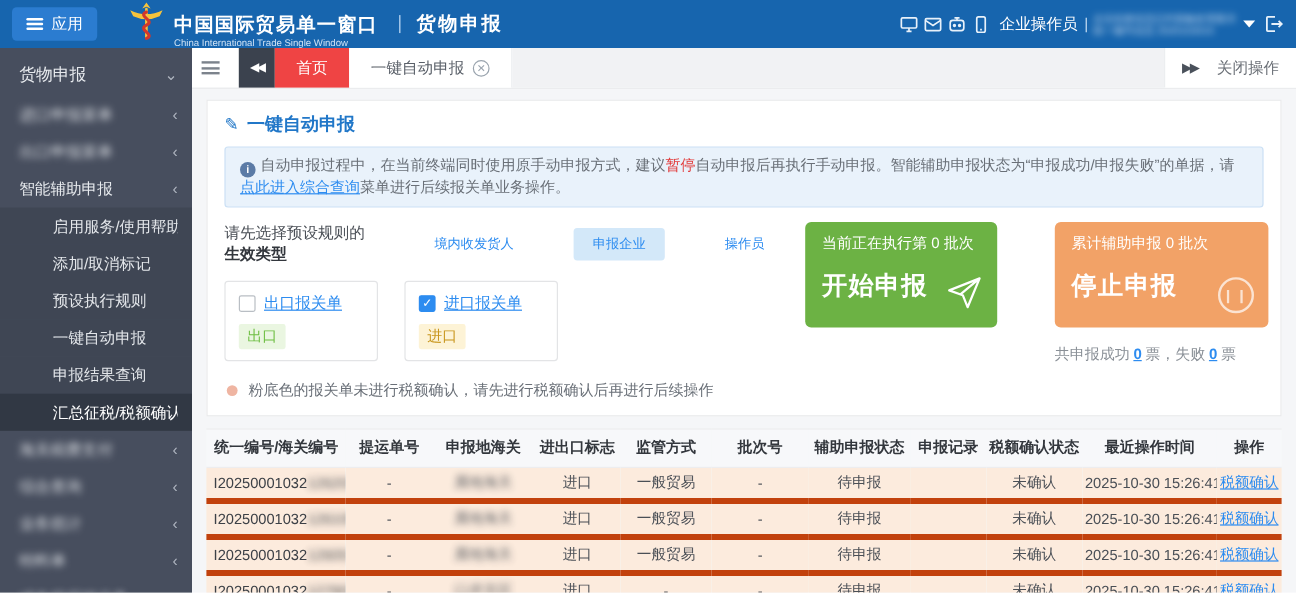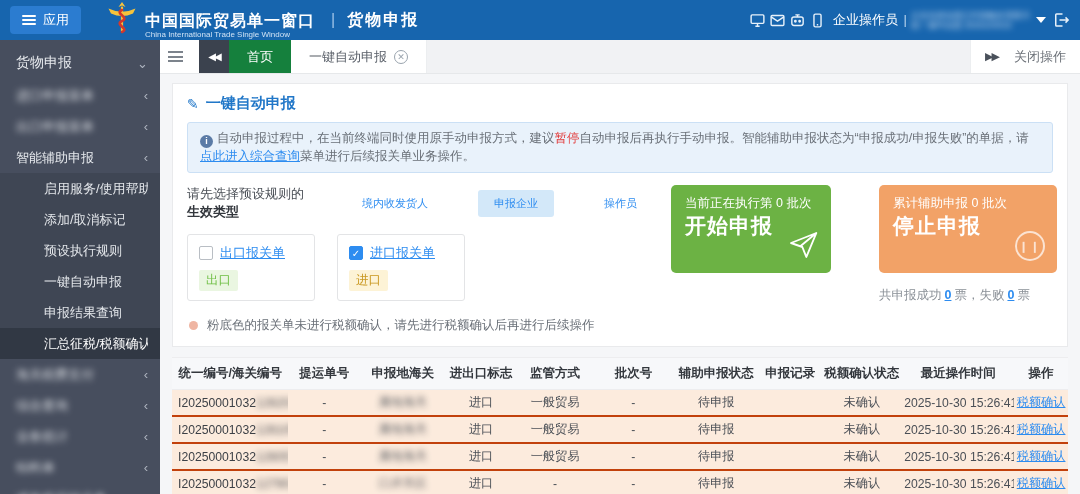--- a/index.html
+++ b/index.html
@@ -45,21 +45,21 @@
   .content { flex:1; display:flex; flex-direction:column; min-width:0; background:#f5f6f8; }
 
   
   .tabbar { height:34px; background:#fff; display:flex; align-items:stretch; flex:0 0 34px; border-bottom:1px solid #e6e8ea; }
   .tab-burger { align-self:center; margin:0 10px 0 8px; width:15px; height:11px;
     display:flex; flex-direction:column; justify-content:space-between; cursor:pointer; }
   .tab-burger i { height:2px; background:#7c838c; }
   .tab-coll { width:30px; background:#3b424e; color:#fff; display:flex; align-items:center;
     justify-content:center; font-size:10px; letter-spacing:-2px; cursor:pointer; margin-left:6px; }
   .tab { padding:0 18px; display:flex; align-items:center; font-size:13px; cursor:pointer; gap:7px; }
-  .tab.home { background:#15803d; color:#fff; }
+  .tab.home { background:#ef4444; color:#fff; }
   .tab.current { background:#fff; color:#5a6069; border-right:1px solid #eceef0; }
   .tab-close { width:14px; height:14px; border-radius:50%; border:1px solid #9aa4ae; color:#9aa4ae;
     font-size:9px; line-height:12px; text-align:center; cursor:pointer; }
   .tab-fill { flex:1; background:#f1f2f4; }
   .tab-right { display:flex; align-items:center; background:#fff; padding:0 14px; gap:16px; border-left:1px solid #eceef0; }
   .fwd { color:#4a515b; font-size:11px; letter-spacing:-2px; cursor:pointer; }
   .close-ops { font-size:13px; color:#6b7077; cursor:pointer; white-space:nowrap; }
 
   
   .page { flex:1; overflow:hidden; padding:9px 12px 0 12px; }
@@ -94,37 +94,37 @@
   .tag-export { background:#eaf6e1; color:#6fbf44; }
   .tag-import { background:#fdf3d6; color:#c9971f; }
 
   .note-line { margin-top:16px; font-size:12.5px; color:#6a7078; display:flex; align-items:center; }
   .note-dot { width:9px; height:9px; border-radius:50%; background:#efb5a2; margin:0 9px 0 2px; flex:0 0 9px; }
 
   .action-col { width:190px; flex:0 0 190px; }
   .action-col.right { width:178px; flex:0 0 178px; margin-right:-4px; }
   .big-card { height:88px; border-radius:5px; color:#fff; padding:10px 14px; position:relative; cursor:pointer; }
   .big-card .cap { font-size:12.5px; }
-  .big-card .big { font-size:21px; font-weight:bold; letter-spacing:1px; }
+  .big-card .big { font-size:21px; font-weight:bold; margin-top:12px; letter-spacing:1px; }
   .big-card.start { background:#6cb244; width:160px; }
   .big-card.stop  { background:#f2a267; width:100%; }
   .plane { position:absolute; right:10px; bottom:8px; }
   .pause-ic { position:absolute; right:12px; bottom:12px; width:30px; height:30px; border:2px solid #fbe3d2;
     border-radius:50%; color:#fbe3d2; display:flex; align-items:center; justify-content:center;
     font-size:11px; font-weight:bold; letter-spacing:2px; }
   .stats { margin-top:14px; font-size:12.5px; color:#8a9097; white-space:nowrap; }
   .stats .zero { color:#2d8cf0; font-weight:bold; text-decoration:underline; cursor:pointer; margin:0 3px; }
 
   
   .tbl-wrap { margin-top:10px; }
   table { width:100%; border-collapse:collapse; table-layout:fixed; }
   thead th { background:#f7f8fa; font-size:12.5px; font-weight:bold; color:#33373d;
     padding:7px 2px; border:1px solid #ededef; border-left:none; border-right:none; white-space:nowrap; }
   tbody td { background:#fcebdd; font-size:12.2px; color:#4a4f56; padding:4px 2px; height:23px;
-    text-align:center; border-bottom:2px solid #c2410c; white-space:nowrap; overflow:hidden; }
+    text-align:center; border-bottom:5px solid #c2410c; white-space:nowrap; overflow:hidden; }
   tbody td.first { text-align:left; padding-left:6px; color:#3d4147; }
   td .act-link { color:#2d8cf0; text-decoration:underline; cursor:pointer; }
 </style>
 </head>
 <body>
 
 <div class="app">
 
   <header class="topbar">
     <div class="apps-btn">

